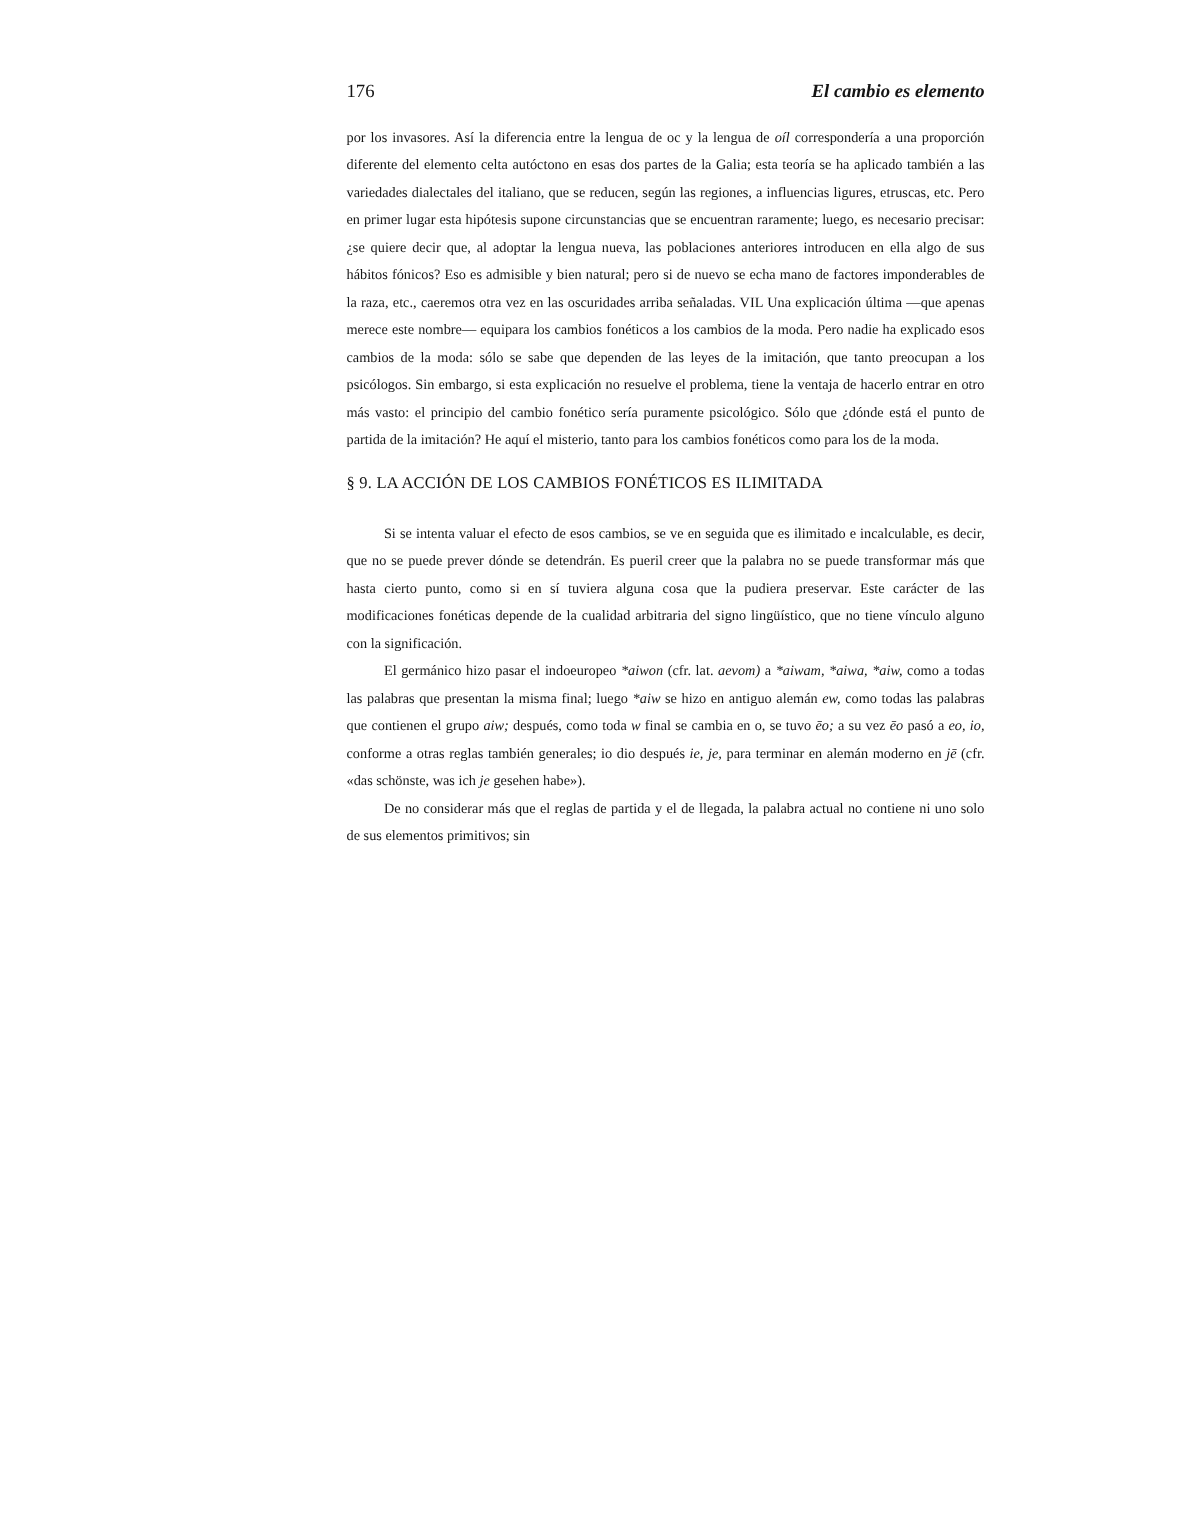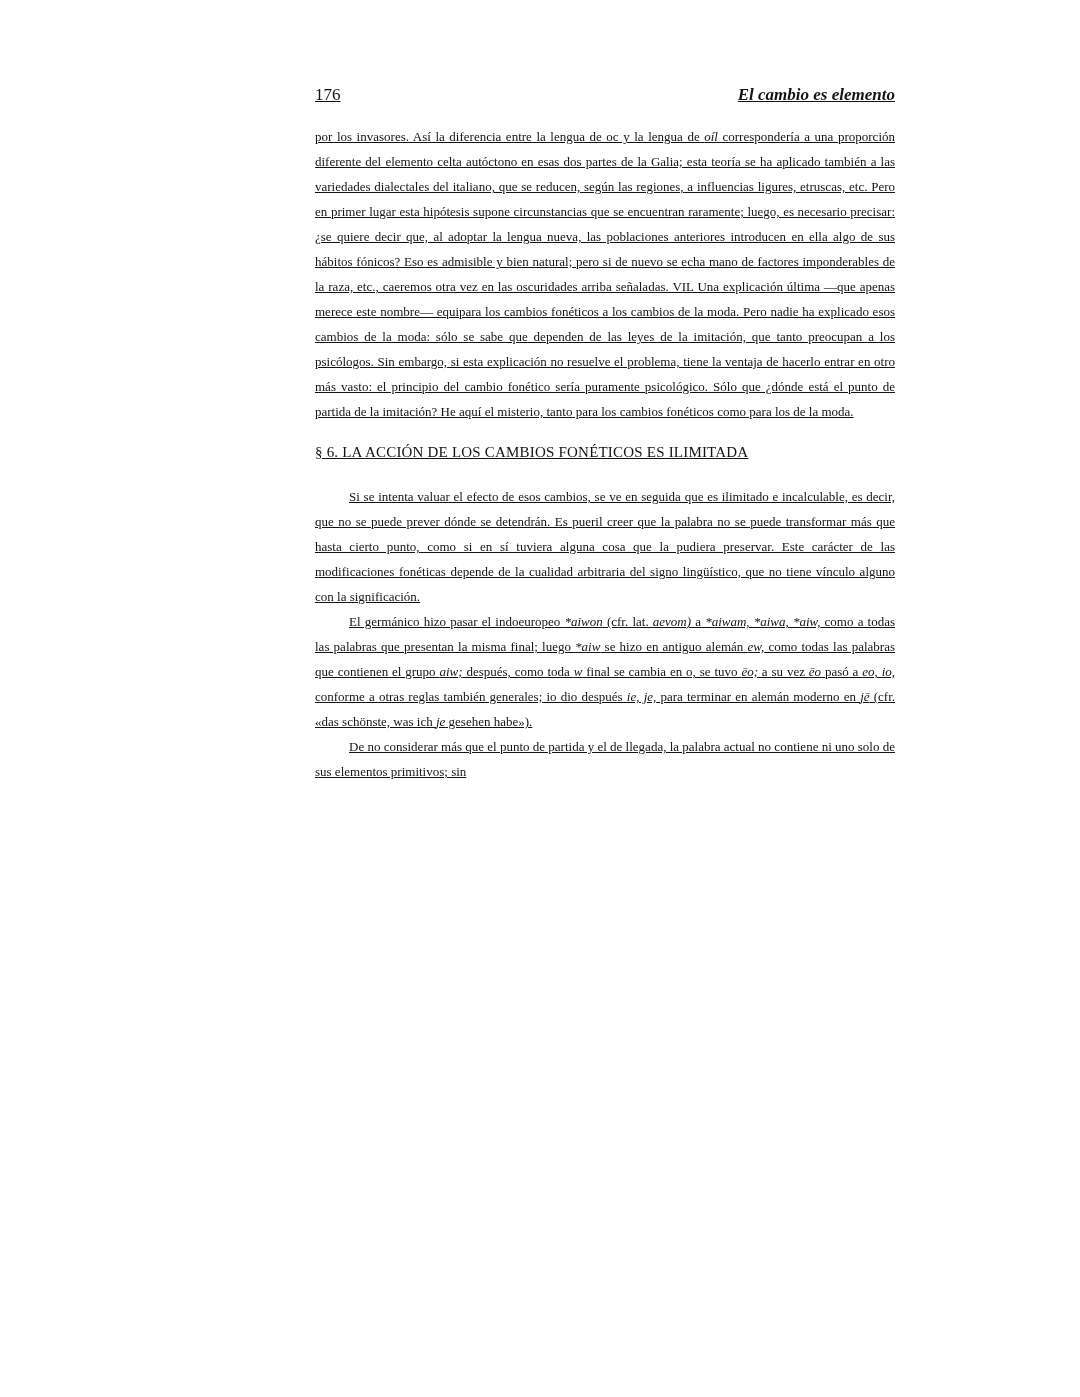--- a/index.html
+++ b/index.html
@@ -12,23 +12,22 @@
     width: 1080px;
     height: 1397px;
     background: #ffffff;
     font-family: "Liberation Serif", "DejaVu Serif", serif;
     color: #141414;
     overflow: hidden;
   }
   .column {
     position: absolute;
     left: 315px;
-    top: 84px;
+    top: 72px;
     width: 580px;
-    text-decoration: underline;
   }
   .page-header {
     display: flex;
     justify-content: space-between;
     align-items: baseline;
     font-size: 17px;
     line-height: 22px;
     margin-bottom: 18px;
   }
   .page-number {
@@ -62,19 +61,19 @@
 <body>
 
 <div class="page">
   <div class="column">
     <div class="page-header">
       <span class="page-number">176</span>
       <span class="running-head">El cambio es elemento</span>
     </div>
     <div>
         <p class="para"><span>por los invasores. Así la diferencia entre la lengua de oc y la lengua de </span><span class="it">oíl</span><span> correspondería a una proporción diferente del elemento celta autóctono en esas dos partes de la Galia; esta teoría se ha aplicado también a las variedades dialectales del italiano, que se reducen, según las regiones, a influencias ligures, etruscas, etc. Pero en primer lugar esta hipótesis supone circunstancias que se encuentran raramente; luego, es necesario precisar: ¿se quiere decir que, al adoptar la lengua nueva, las poblaciones anteriores introducen en ella algo de sus hábitos fónicos? Eso es admisible y bien natural; pero si de nuevo se echa mano de factores imponderables de la raza, etc., caeremos otra vez en las oscuridades arriba señaladas. VIL Una explicación última —que apenas merece este nombre— equipara los cambios fonéticos a los cambios de la moda. Pero nadie ha explicado esos cambios de la moda: sólo se sabe que dependen de las leyes de la imitación, que tanto preocupan a los psicólogos. Sin embargo, si esta explicación no resuelve el problema, tiene la ventaja de hacerlo entrar en otro más vasto: el principio del cambio fonético sería puramente psicológico. Sólo que ¿dónde está el punto de partida de la imitación? He aquí el misterio, tanto para los cambios fonéticos como para los de la moda.</span></p>
-        <h2 class="section-heading">§ 6. LA ACCIÓN DE LOS CAMBIOS FONÉTICOS ES ILIMITADA</h2>
+        <h2 class="section-heading">§ 9. LA ACCIÓN DE LOS CAMBIOS FONÉTICOS ES ILIMITADA</h2>
         <p class="para indent"><span>Si se intenta valuar el efecto de esos cambios, se ve en seguida que es ilimitado e incalculable, es decir, que no se puede prever dónde se detendrán. Es pueril creer que la palabra no se puede transformar más que hasta cierto punto, como si en sí tuviera alguna cosa que la pudiera preservar. Este carácter de las modificaciones fonéticas depende de la cualidad arbitraria del signo lingüístico, que no tiene vínculo alguno con la significación.</span></p>
         <p class="para indent"><span>El germánico hizo pasar el indoeuropeo </span><span class="it">*aiwon</span><span> (cfr. lat. </span><span class="it">aevom)</span><span> a </span><span class="it">*aiwam, *aiwa, *aiw,</span><span> como a todas las palabras que presentan la misma final; luego </span><span class="it">*aiw</span><span> se hizo en antiguo alemán </span><span class="it">ew,</span><span> como todas las palabras que contienen el grupo </span><span class="it">aiw;</span><span> después, como toda </span><span class="it">w</span><span> final se cambia en o, se tuvo </span><span class="it">ēo;</span><span> a su vez </span><span class="it">ēo</span><span> pasó a </span><span class="it">eo, io,</span><span> conforme a otras reglas también generales; io dio después </span><span class="it">ie, je,</span><span> para terminar en alemán moderno en </span><span class="it">jē</span><span> (cfr. «das schönste, was ich </span><span class="it">je</span><span> gesehen habe»).</span></p>
-        <p class="para indent"><span>De no considerar más que el punto de partida y el de llegada, la palabra actual no contiene ni uno solo de sus elementos primitivos; sin</span></p>
+        <p class="para indent"><span>De no considerar más que el reglas de partida y el de llegada, la palabra actual no contiene ni uno solo de sus elementos primitivos; sin</span></p>
       </div>
   </div>
 </div>
 
 </body></html>

